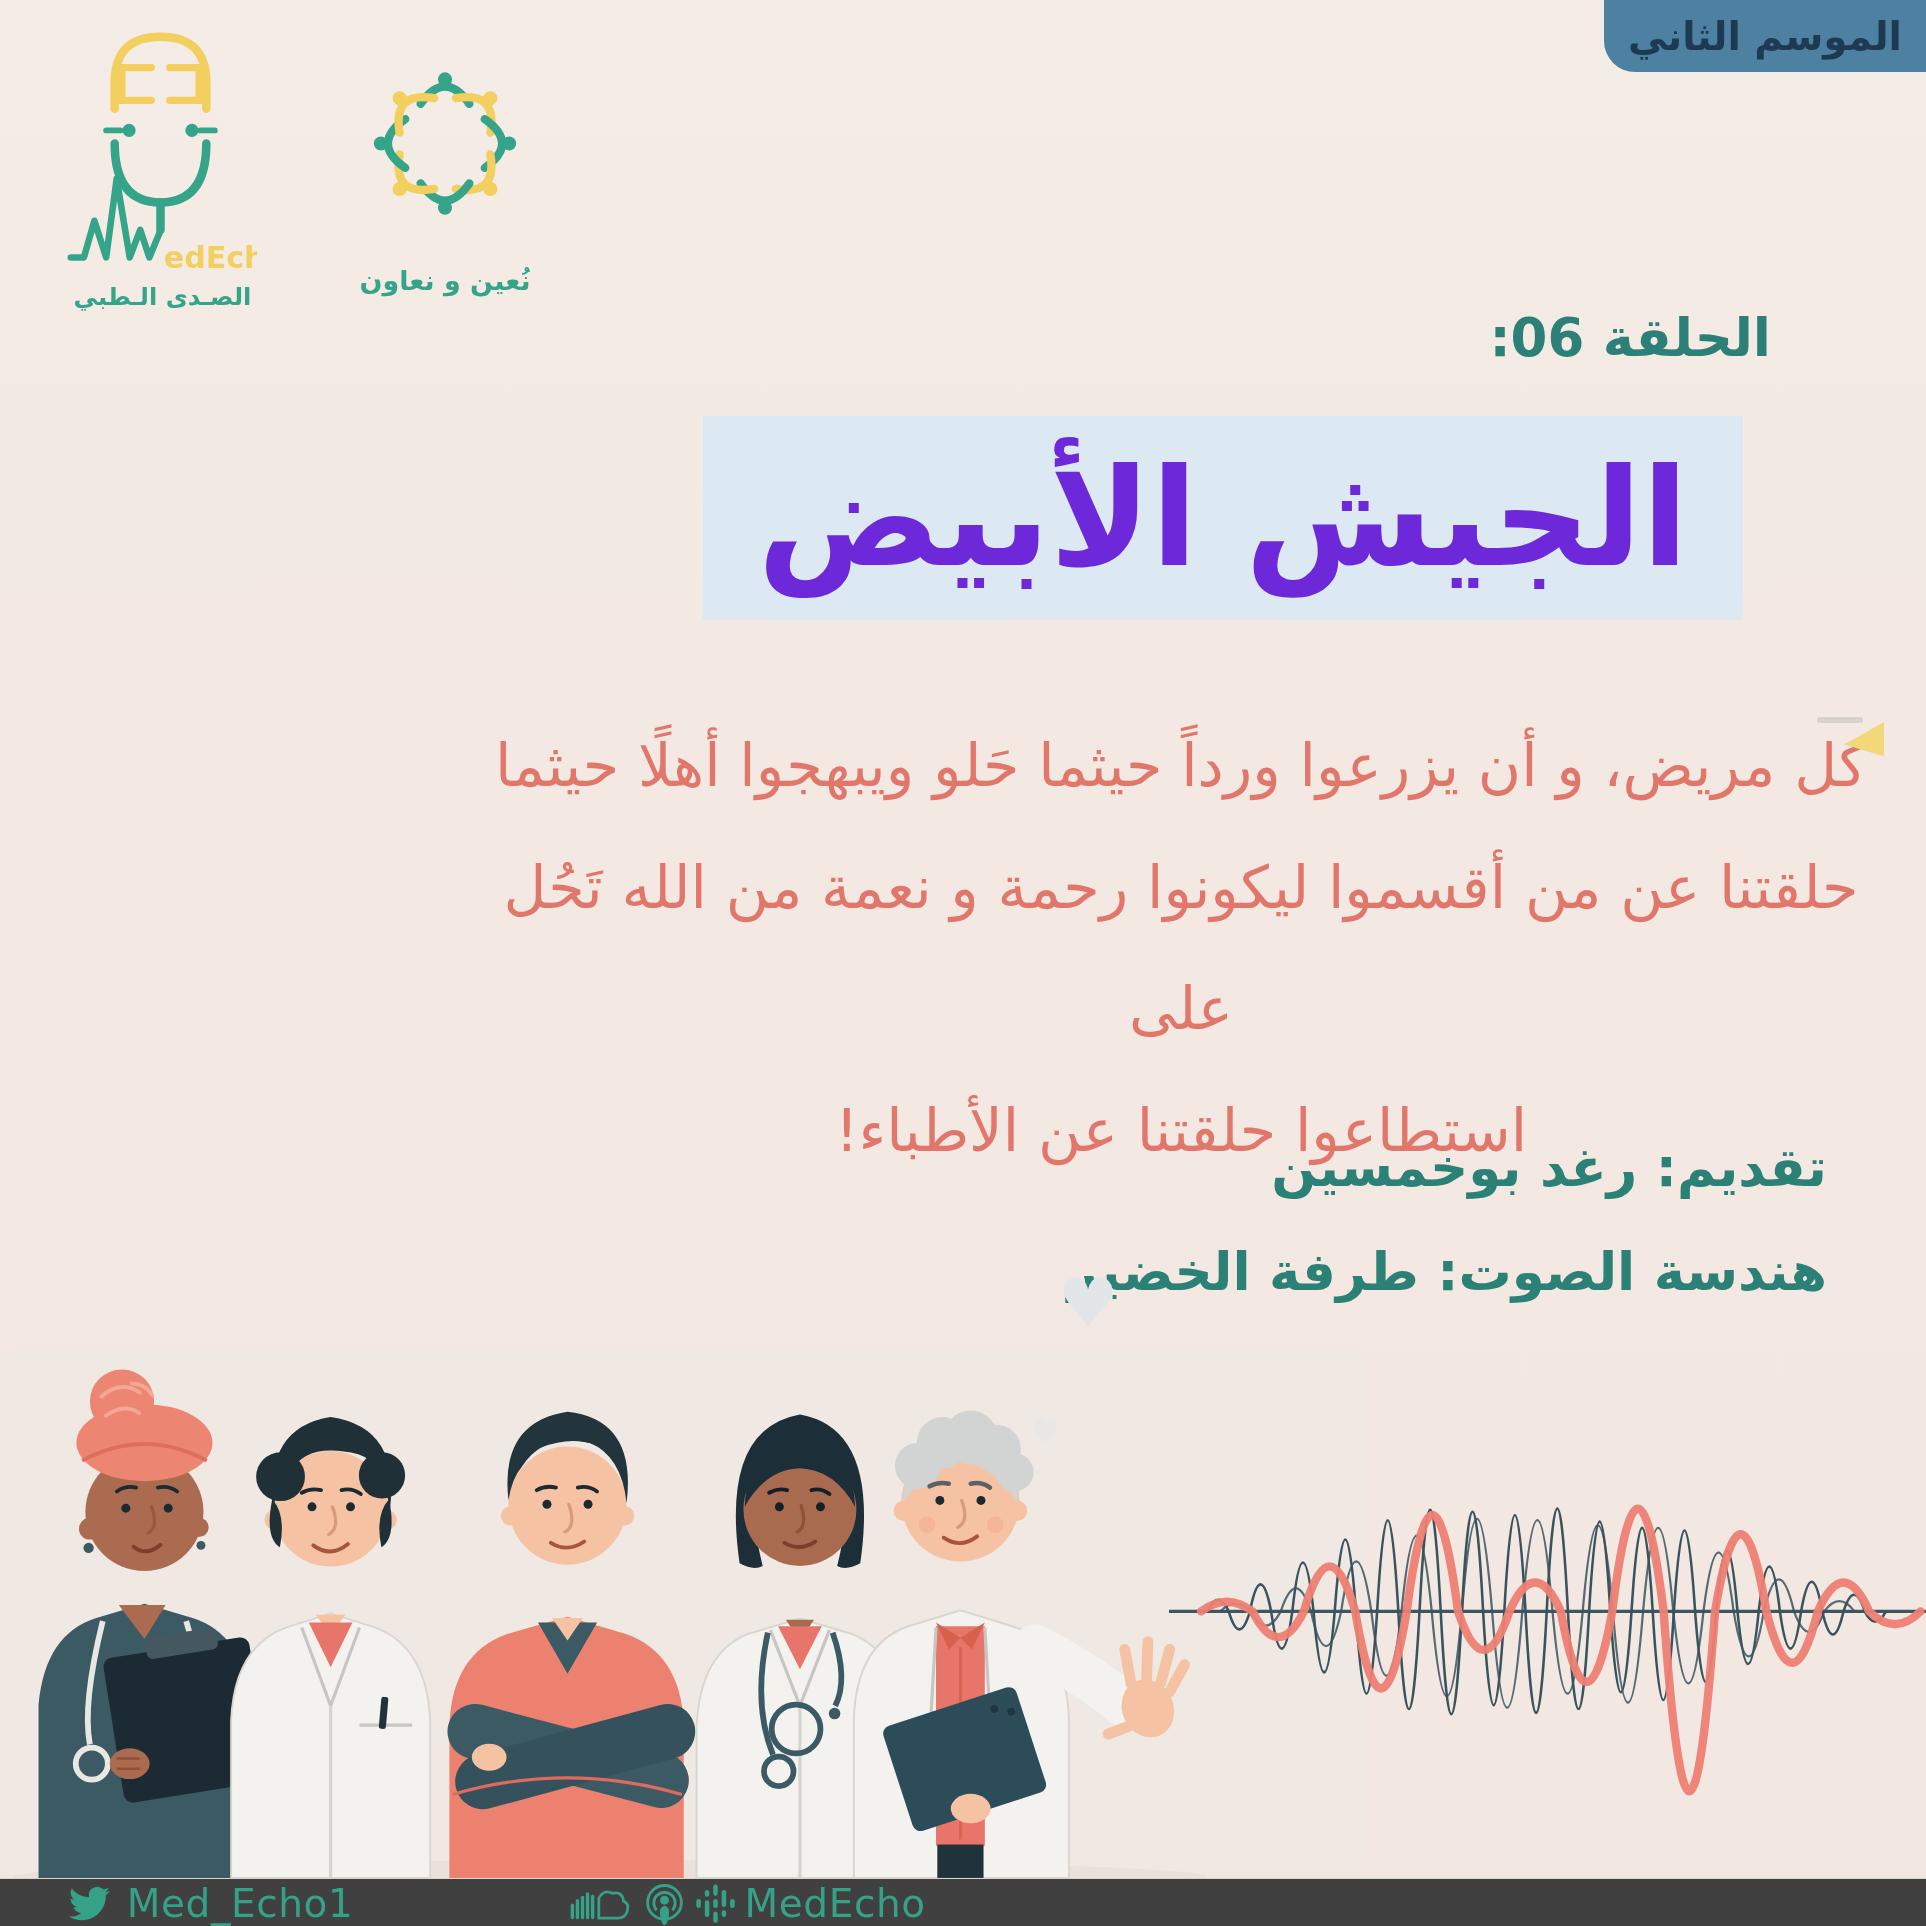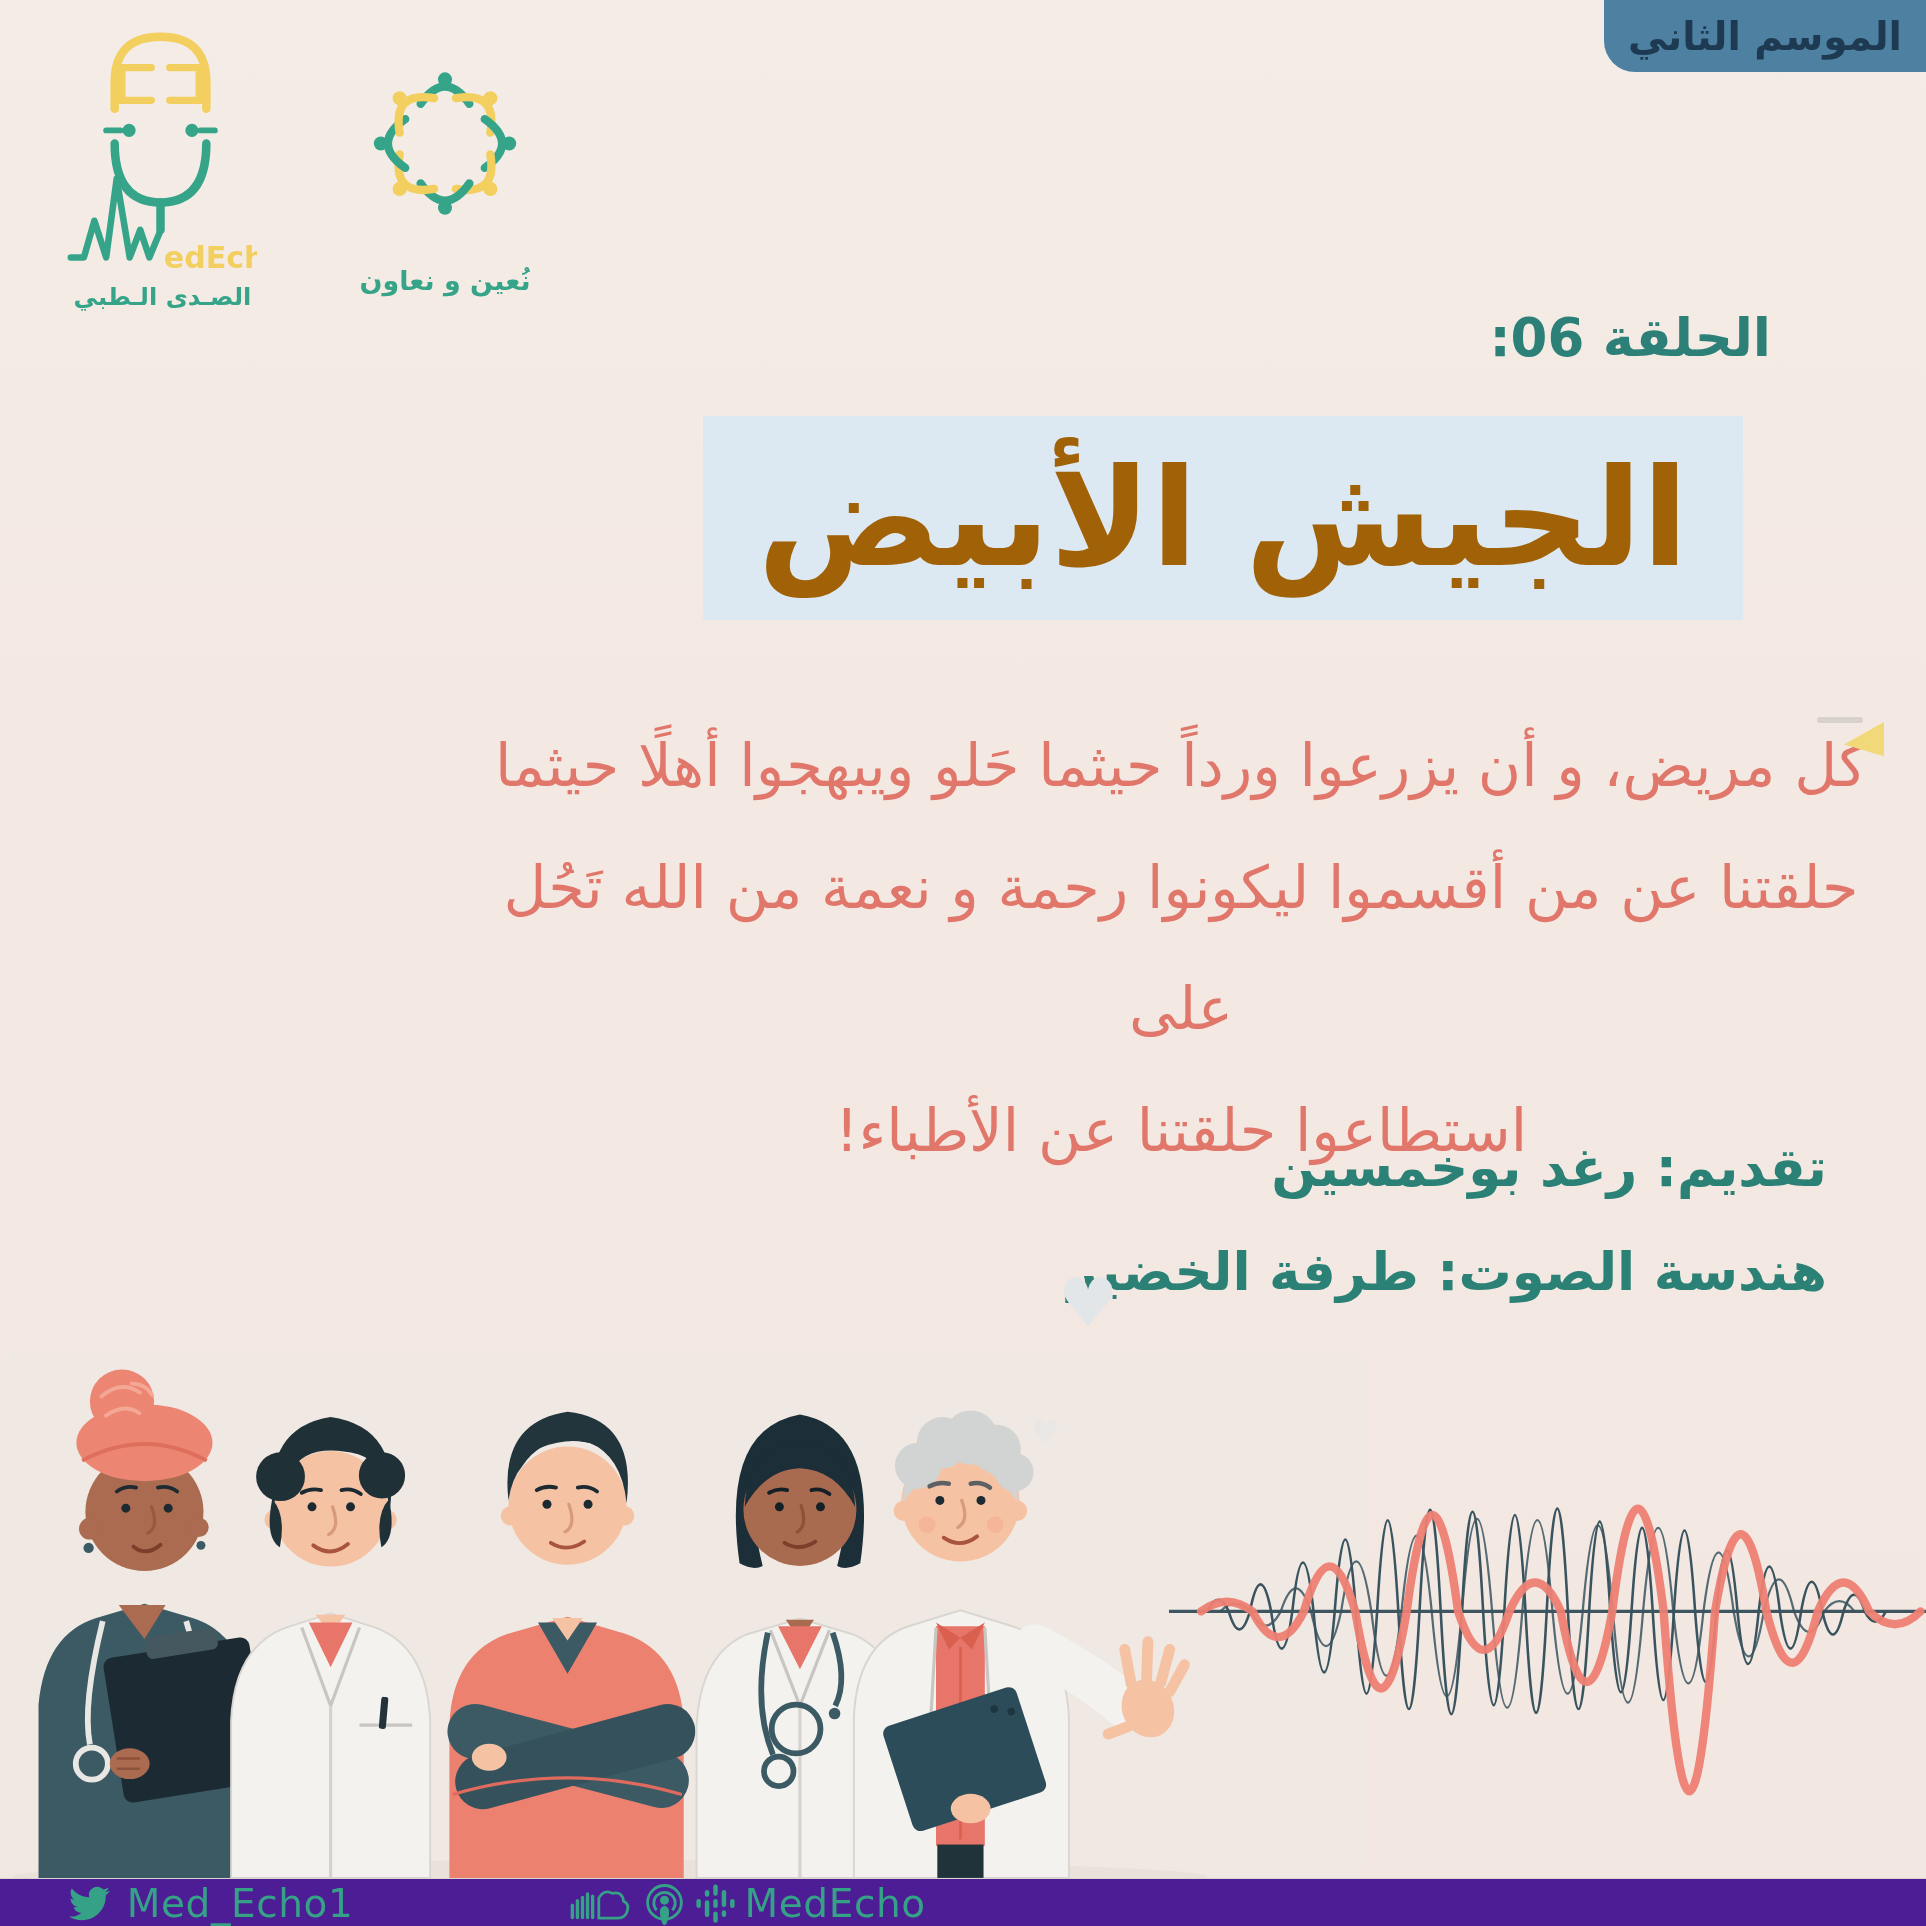--- a/index.html
+++ b/index.html
@@ -23,21 +23,21 @@
 
   
   .episode-label{
     right:155px;top:307px;font-size:53px;font-weight:bold;color:#2d8077;direction:rtl;
   }
   .title-box{
     left:703px;top:416px;width:1040px;height:204px;background:#dde9f2;
     display:flex;align-items:center;justify-content:center;
   }
   .episode-title{
-    font-size:136px;font-weight:bold;color:#a16207;direction:rtl;white-space:nowrap;
+    font-size:136px;font-weight:bold;color:#6d28d9;direction:rtl;white-space:nowrap;
     line-height:1;
   }
 
   
   .description{
     left:475px;top:705px;width:1412px;text-align:center;direction:rtl;
     color:#e1766b;font-size:59px;line-height:2.06;font-weight:500;
   }
   .cursor-triangle{
     left:1844px;top:722px;width:40px;height:39px;background:#f1d878;
@@ -60,21 +60,21 @@
   
   .illustration-bg{
     left:0;top:1351px;width:1364px;height:526px;background:#efe9e4;opacity:.6;
     border-radius:16.7px;
   }
   .team-illustration{left:0;top:1345px;width:1223px;height:533px;}
   .waveform{left:1169px;top:1470px;width:758px;height:347px;}
 
   
   .footer-bar{
-    left:0;top:1878px;width:1926px;height:48px;background:#4c1d95;
+    left:0;top:1878px;width:1926px;height:48px;background:#404040;
     border-top:1.3px solid #d8d4d0;display:flex;align-items:center;
     color:#35a186;font-size:39px;
   }
   .footer-group{display:flex;align-items:center;gap:16.7px;}
   .footer-group.twitter{margin-left:69px;}
   .footer-group.podcasts{margin-left:212px;gap:6px;}
   .footer-icon{display:block;}
   .handle-text{font-weight:500;letter-spacing:0.6px;}
 </style>
 </head>

